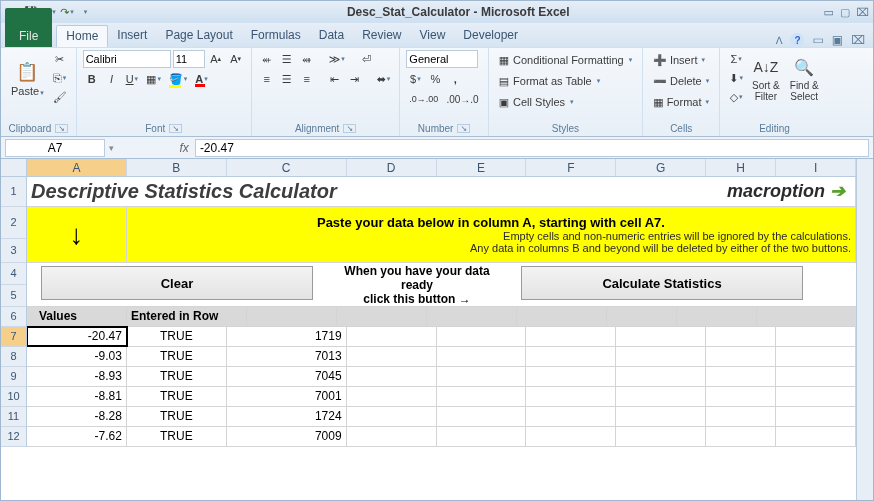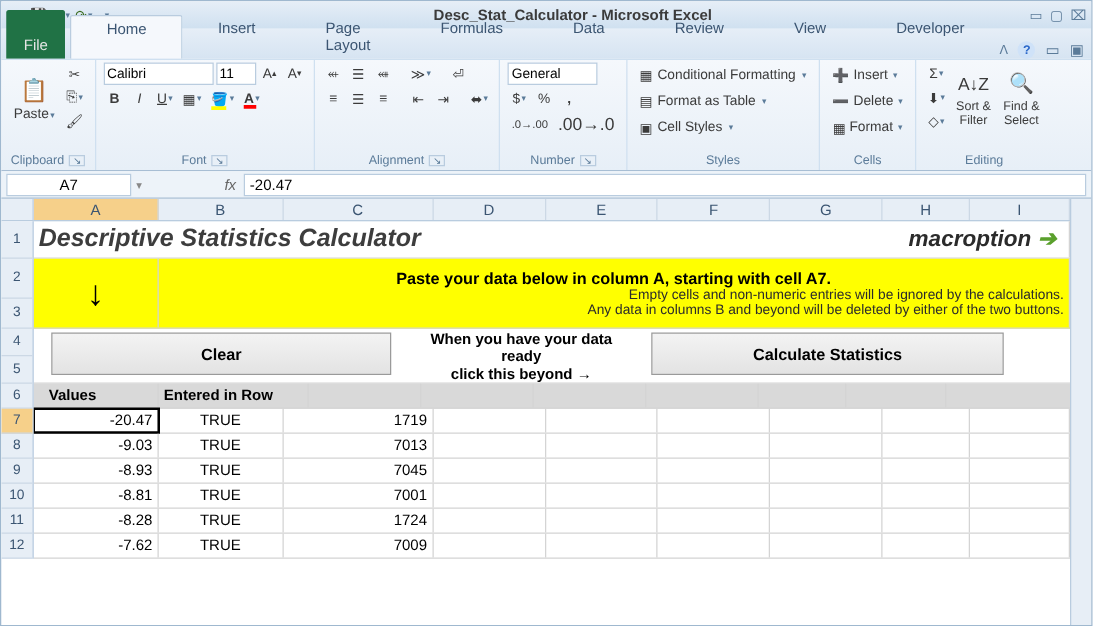--- a/index.html
+++ b/index.html
@@ -5,21 +5,21 @@
 * { margin:0; padding:0; box-sizing:border-box; font-family:"Segoe UI",Tahoma,sans-serif; }
 body { background:#fff; width:874px; height:501px; overflow:hidden; border:1px solid #9fb8cf; display:flex; flex-direction:column; }
 .titlebar { height:22px; background:linear-gradient(#e6eef7,#cfe0f0); display:flex; align-items:center; padding:0 4px; font-size:12px; color:#3b3b3b; }
 .qat { display:flex; gap:2px; align-items:center; }
 .qat .xicon { width:16px; height:16px; display:flex; align-items:center; justify-content:center; font-size:11px; color:#3a6b1f; }
 .titlebar .title { flex:1; text-align:center; font-size:12px;font-weight:bold; }
 .winbtns { display:flex; gap:6px; color:#5b7b99; }
 .winbtns span { font-size:11px; }
 .tabrow { height:24px; background:linear-gradient(#e6eef7,#d6e4f2); display:flex; align-items:flex-end; padding-left:4px; font-size:12px; }
 .filetab { background:#207245; color:#e5e5e5; padding:21px 14px 4px; border-radius:2px 2px 0 0; margin-right:4px; cursor:pointer; }
-.rtab { padding:3px 28px 4px; color:#3b5572; cursor:pointer; }
+.rtab { padding:3px 9px 4px; color:#3b5572; cursor:pointer; }
 .rtab.active { background:#f5f8fc; border:1px solid #b9ccdf; border-bottom:none; border-radius:2px 2px 0 0; }
 .tabrow .spacer { flex:1; }
 .tabrow .help { display:flex; gap:8px; align-items:center; padding-right:8px; color:#5b7b99; }
 .ribbon { height:90px; background:linear-gradient(#f5f8fc,#e7eff7); border-top:1px solid #cfe0f0; border-bottom:1px solid #a8bed4; display:flex; font-size:11px; color:#3b3b3b; }
 .rgroup { border-right:1px solid #cfe0f0; padding:2px 6px 0; display:flex; flex-direction:column; justify-content:space-between; }
 .rgroup .glabel { text-align:center; font-size:10px; color:#5b7b99; padding-bottom:2px; display:flex; justify-content:center; align-items:center; gap:4px; }
 .dlg { font-size:8px; color:#5b7b99; border:1px solid #b9ccdf; padding:0 2px; line-height:7px; }
 .btncol { display:flex; flex-direction:column; align-items:center; justify-content:center; gap:0; padding:0 4px; cursor:pointer; }
 .btncol .bigicon { width:24px; height:26px; display:flex; align-items:center; justify-content:center; font-size:18px; }
 .hstack { display:flex; align-items:center; gap:2px; }
@@ -197,21 +197,21 @@
         <div class="rbtn">%</div>
         <div class="rbtn">
             <b>,</b>
           </div>
       </div>
       <div class="hstack">
         <div class="rbtn">
             <span style="font-size:9px">.0→.00</span>
           </div>
         <div class="rbtn">
-            <span style="font-size:14px">.00→.0</span>
+            <span style="font-size:10px">.00→.0</span>
           </div>
       </div>
     </div>
     <div class="glabel">
         <span>Number</span>
         <span class="dlg">↘</span>
       </div>
   </div>
 
   <div class="rgroup">
@@ -336,21 +336,21 @@
             <div class="yb-sub">Empty cells and non-numeric entries will be ignored by the calculations.</div>
             <div class="yb-sub">Any data in columns B and beyond will be deleted by either of the two buttons.</div>
           </div>
         </div>
         <div class="gridrow btnrow" style="height: 44px; border-bottom: 1px solid rgb(212, 212, 212);">
           <div style="width: 300px; padding: 0px 10px;">
             <div class="sheetbtn">Clear</div>
           </div>
           <div style="width: 180px; display: flex; flex-direction: column; justify-content: center;">
             <div class="midmsg">When you have your data ready</div>
-            <div class="midmsg">click this beyond  →</div>
+            <div class="midmsg">click this button  →</div>
           </div>
           <div style="width: 310px; padding: 0px 10px;">
             <div class="sheetbtn">Calculate Statistics</div>
           </div>
         </div>
         <div class="gridrow hdrrow">
           <div class="cell" style="width: 100px;">Values</div>
           <div class="cell" style="width: 120px;">Entered in Row</div>
           <div class="cell" style="width: 90px;"></div>
           <div class="cell" style="width: 90px;"></div>

